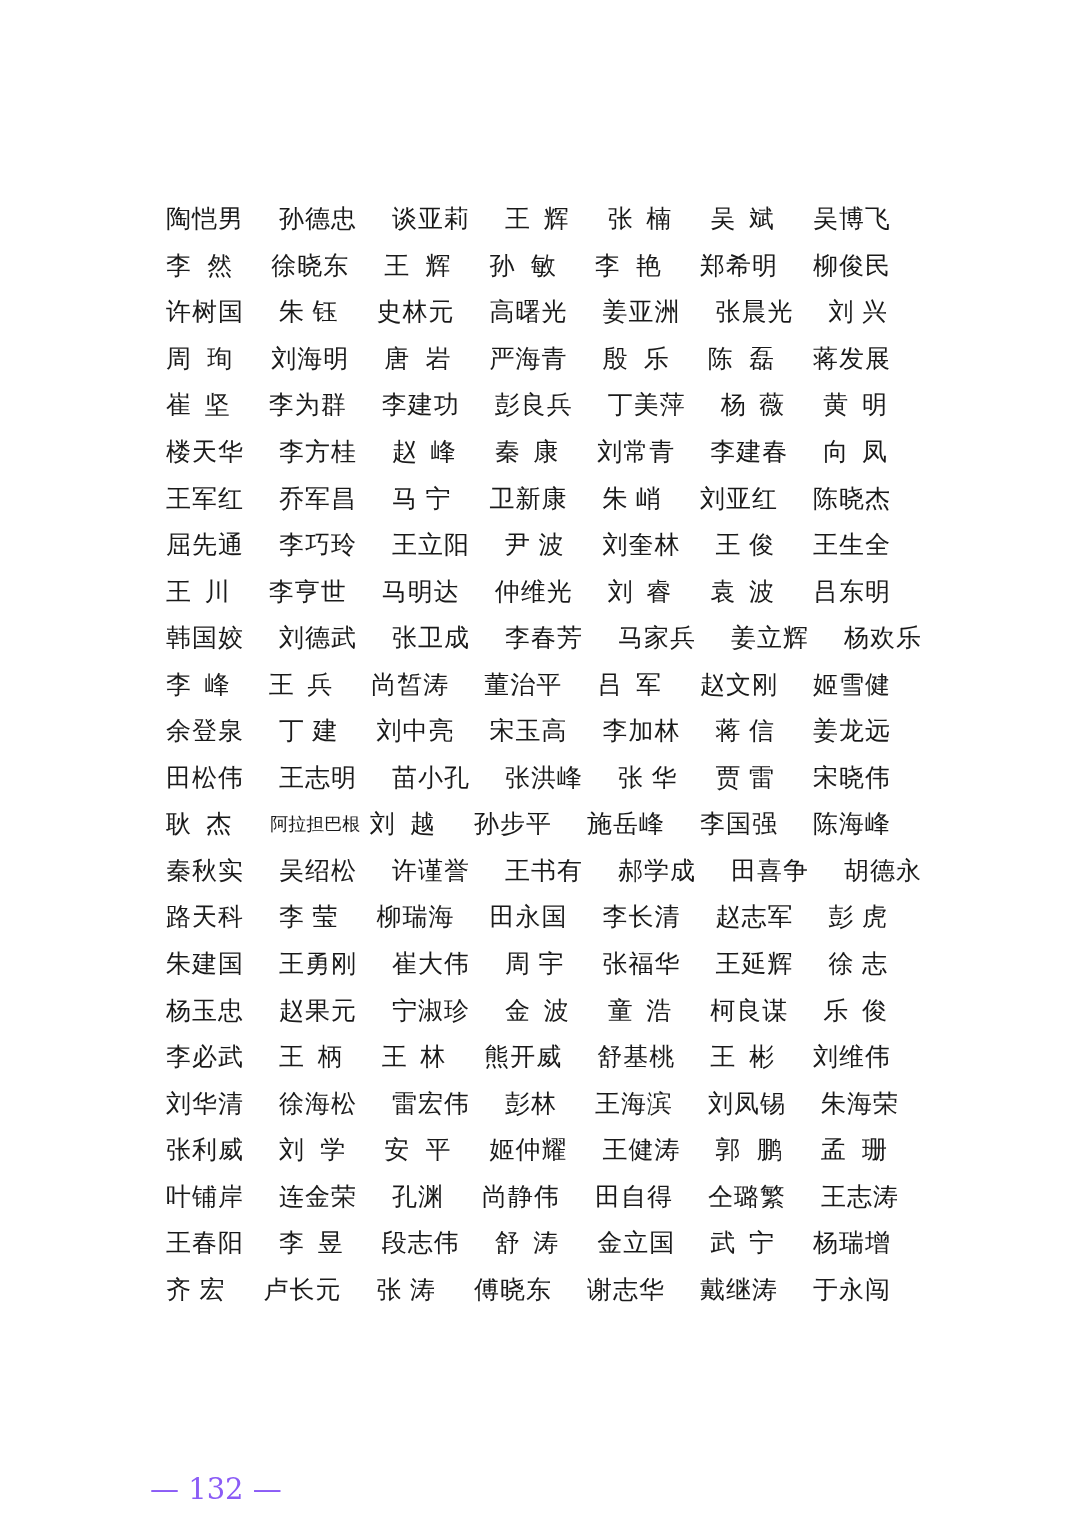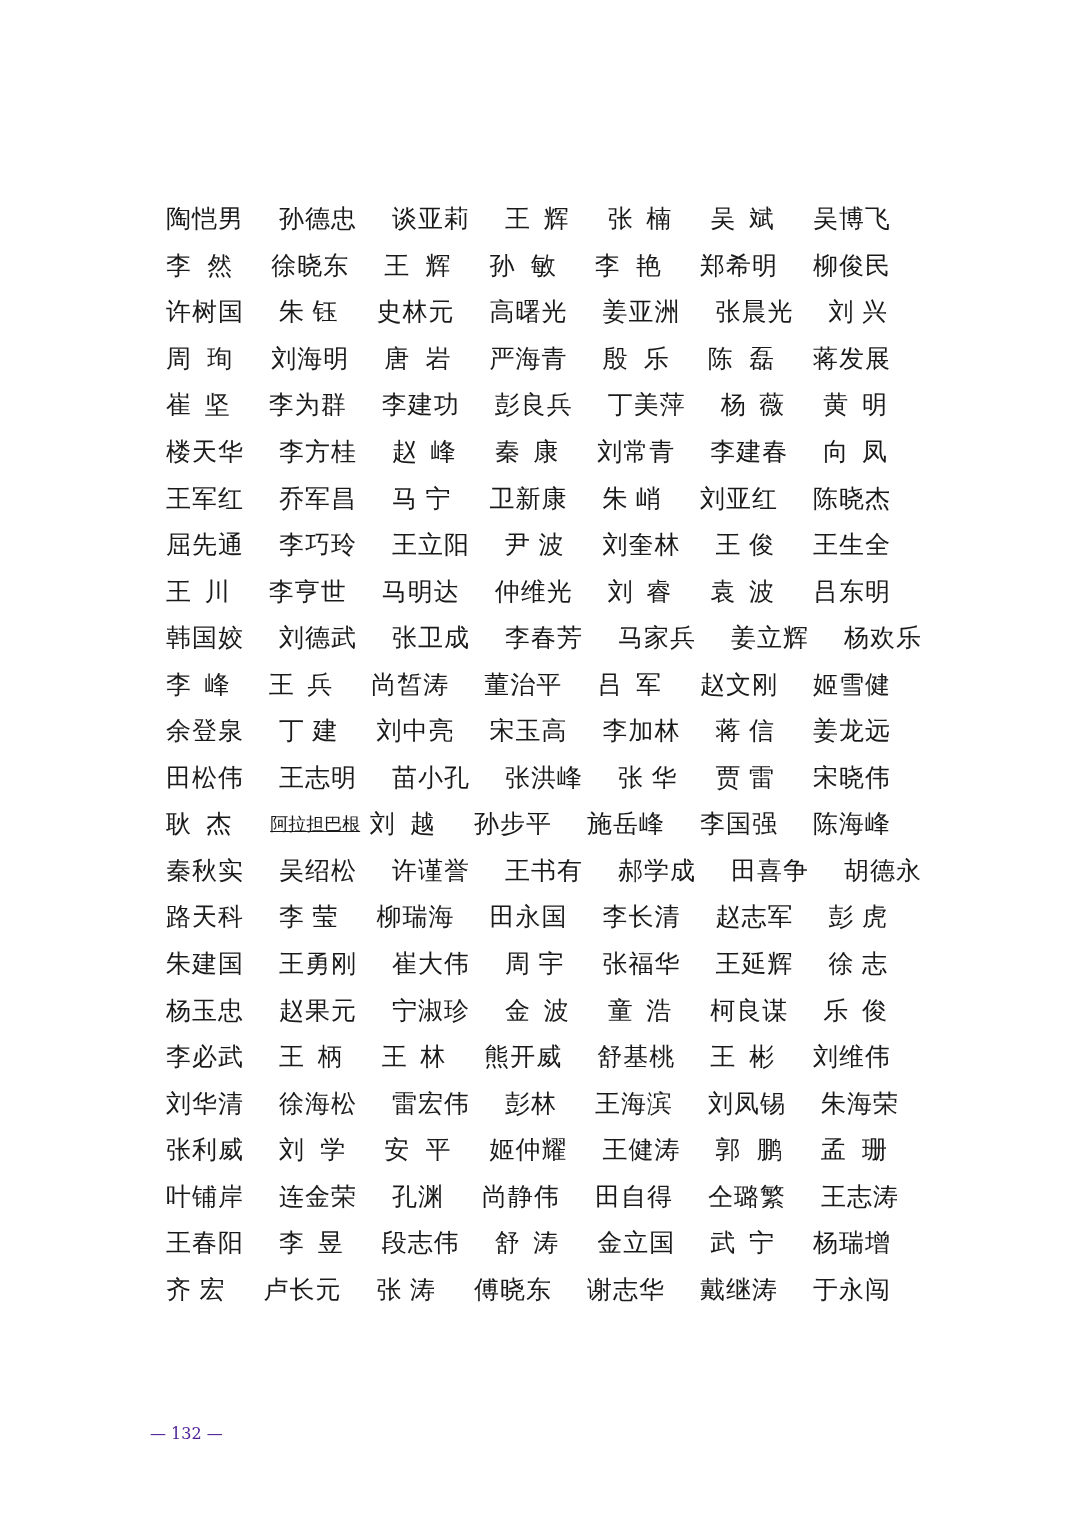--- a/index.html
+++ b/index.html
@@ -3,22 +3,22 @@
 <meta charset="utf-8">
 <style>
   html, body { margin: 0; padding: 0; background: #ffffff; }
   body { width: 1080px; height: 1527px; position: relative; overflow: hidden;
          font-family: "DejaVu Serif", "Liberation Serif", serif; color: #1a1a1a; }
   .names-grid { position: absolute; left: 166px; top: 196px; width: 760px; }
   .name-row { display: flex; height: 46.55px; align-items: center; }
   .name-cell { width: 113px; font-size: 25px; line-height: 46px; white-space: nowrap; letter-spacing: 1px; }
   .name-cell.two { display: flex; justify-content: space-between; width: 75px; margin-right: 38px; }
   .name-cell.three { width: 75px; margin-right: 38px; display: flex; justify-content: space-between; }
-  .name-cell.long { font-size: 18px; letter-spacing: 0; text-decoration: underline; }
-  .page-number { position: absolute; left: 150px; top: 1424px; font-size: 16px; color: #4c1d95; }
+  .name-cell.long { font-size: 18px; letter-spacing: 0; }
+  .page-number { position: absolute; left: 150px; top: 1472px; font-size: 29px; color: #8b5cf6; }
 </style>
 </head>
 <body>
 
 <div class="names-grid" id="grid">
     <div class="name-row">
       <div class="name-cell three">
         <span>陶</span>
         <span>恺</span>
         <span>男</span>

